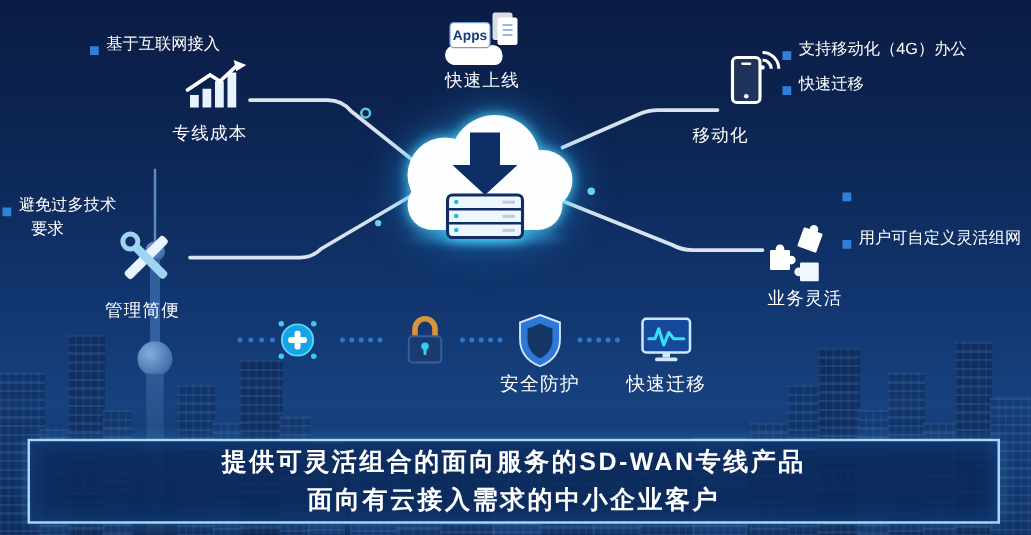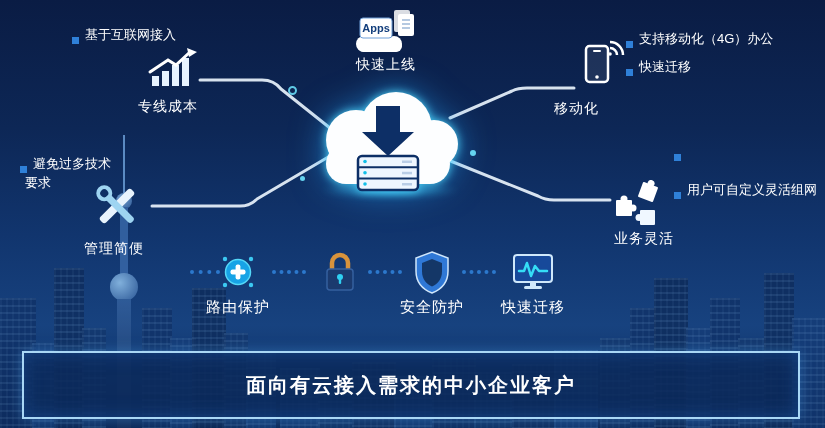--- a/index.html
+++ b/index.html
@@ -154,21 +154,21 @@
   <div class="note" style="left:626px;top:30px">
     <span class="bullet"></span>
     <span>支持移动化（4G）办公</span>
   </div>
   <div class="note" style="left:626px;top:58px">
     <span class="bullet"></span>
     <span>快速迁移</span>
   </div>
   <div class="feat-label" style="left:554px;top:100px">移动化</div>
 
-  <div class="note" style="left:20px;top:155px">
+  <div class="note" style="left:2px;top:155px">
     <span class="bullet"></span>
     <span>避免过多技术</span>
   </div>
   <div class="note" style="left:25px;top:174px">
     <span>要求</span>
   </div>
   <svg class="abs" style="left:88px;top:178px" width="58" height="56" viewBox="0 0 58 56">
     <g transform="rotate(45 29 28)">
       <rect x="25" y="6" width="8" height="44" rx="3" fill="#e8f3fd"></rect>
     </g>
@@ -222,21 +222,21 @@
     <path d="M20 9 L30 13 V21.5 C30 29 25.5 34 20 36.5 C14.5 34 10 29 10 21.5 V13 Z" fill="#143767"></path>
   </svg>
   <div class="sep" style="left:462px;top:270px;width:34px"></div>
   <svg class="abs" style="left:511px;top:252px" width="44" height="40" viewBox="0 0 44 40">
     <rect x="3" y="3" width="38" height="27" rx="3" fill="#17499a" stroke="#cfe8fb" stroke-width="2"></rect>
     <polyline points="8,19 13,19 16,11 20,24 24,14 28,19 36,19" fill="none" stroke="#35ddf6" stroke-width="2.5" stroke-linejoin="round" stroke-linecap="round"></polyline>
     <rect x="19" y="30" width="6" height="4" fill="#cfe8fb"></rect>
     <rect x="13" y="34" width="18" height="3" rx="1.5" fill="#cfe8fb"></rect>
   </svg>
 
-  <div class="cap-label" style="left:178px;top:298px">路由保护</div>
   <div class="cap-label" style="left:372px;top:298px">安全防护</div>
   <div class="cap-label" style="left:473px;top:298px">快速迁移</div>
 
   <div class="banner">
+    <div class="l">提供可灵活组合的面向服务的SD-WAN专线产品</div>
     <div class="l">面向有云接入需求的中小企业客户</div>
   </div>
 
 </div>
 
 </body></html>

